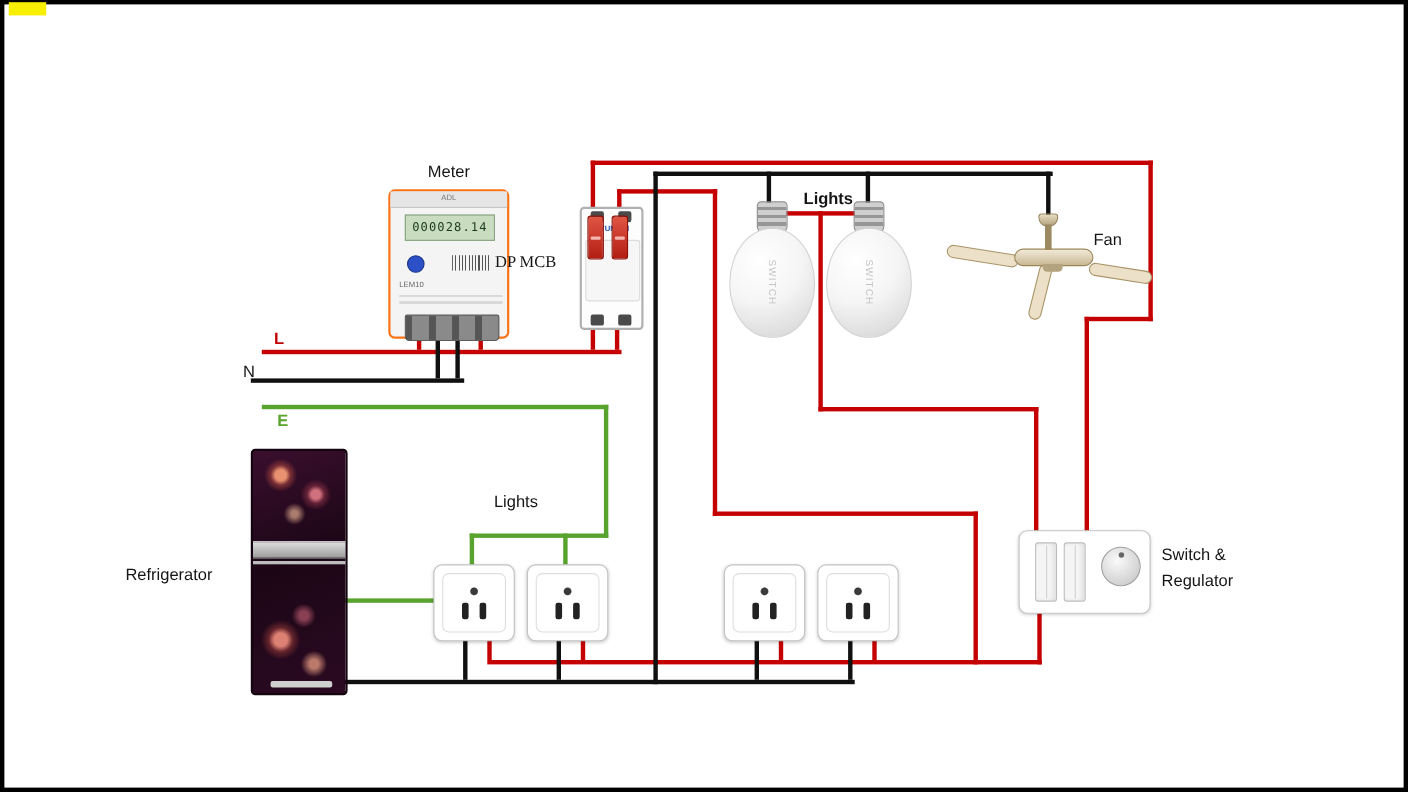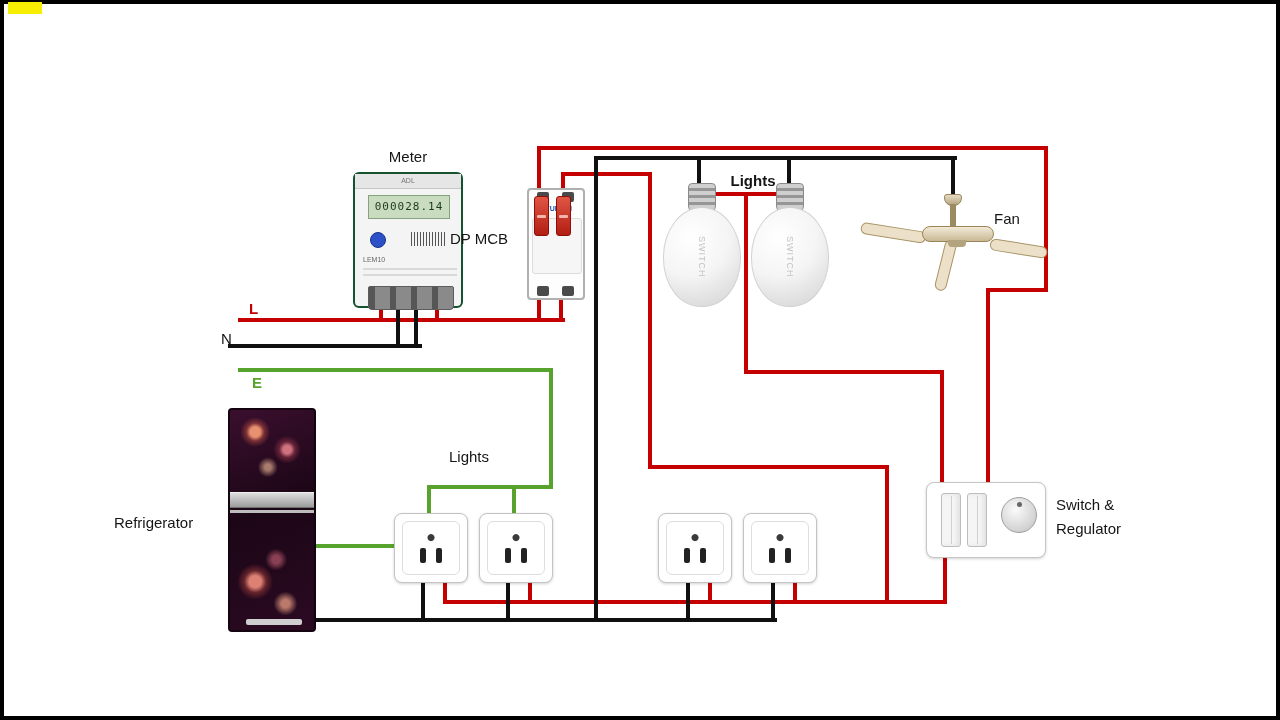--- a/index.html
+++ b/index.html
@@ -16,34 +16,34 @@
           text-shadow:-3px -3px 0 #fff,3px -3px 0 #fff,-3px 3px 0 #fff,3px 3px 0 #fff,
                       0 -3px 0 #fff,0 3px 0 #fff,-3px 0 0 #fff,3px 0 0 #fff;}
 
   
   .wire-layer{position:absolute;inset:0;z-index:1;}
   .wire{position:absolute;}
 
   
   .lbl{position:absolute;font-size:15px;line-height:1.2;color:#151515;z-index:5;white-space:nowrap;}
   .lbl-meter{left:353px;top:148px;width:110px;text-align:center;}
-  .lbl-mcb{left:450px;top:230px;}
+  .lbl-mcb{left:450px;top:230px;font-family:Liberation Serif, serif;}
   .lbl-lights{left:714px;top:172px;width:78px;text-align:center;font-weight:bold;}
   .lbl-fan{left:994px;top:210px;}
   .lbl-fridge{left:114px;top:514px;}
   .lbl-sockets{left:449px;top:448px;}
   .lbl-sw1{left:1056px;top:496px;}
   .lbl-sw2{left:1056px;top:520px;}
   .lbl-live{left:249px;top:300px;font-weight:bold;}
   .lbl-neutral{left:221px;top:330px;}
   .lbl-earth{left:252px;top:374px;font-weight:bold;}
 
   
   .meter{position:absolute;left:353px;top:172px;width:110px;height:136px;background:#f4f4f4;
-         border:2px solid #14532d;border-radius:6px;z-index:2;box-sizing:border-box;}
+         border:2px solid #f97316;border-radius:6px;z-index:2;box-sizing:border-box;}
   .meter-top{position:absolute;left:0;top:0;width:100%;height:14px;background:#e6e6e6;
          border-bottom:1px solid #c5c5c5;font-size:7px;color:#777;text-align:center;line-height:14px;}
   .meter-display{position:absolute;left:13px;top:21px;width:80px;height:22px;background:#c9dcc0;
          border:1px solid #86a27e;font-family:"DejaVu Sans Mono",monospace;font-size:11px;
          color:#1c3a1a;text-align:center;line-height:22px;letter-spacing:1px;}
   .meter-button{position:absolute;left:15px;top:58px;width:14px;height:14px;border-radius:50%;
          background:#2b50c8;border:1px solid #173387;}
   .meter-barcode{position:absolute;left:56px;top:58px;width:36px;height:14px;
          background:repeating-linear-gradient(90deg,#555 0 1px,transparent 1px 3px);}
   .meter-model{position:absolute;left:8px;top:82px;font-size:7px;color:#666;}

